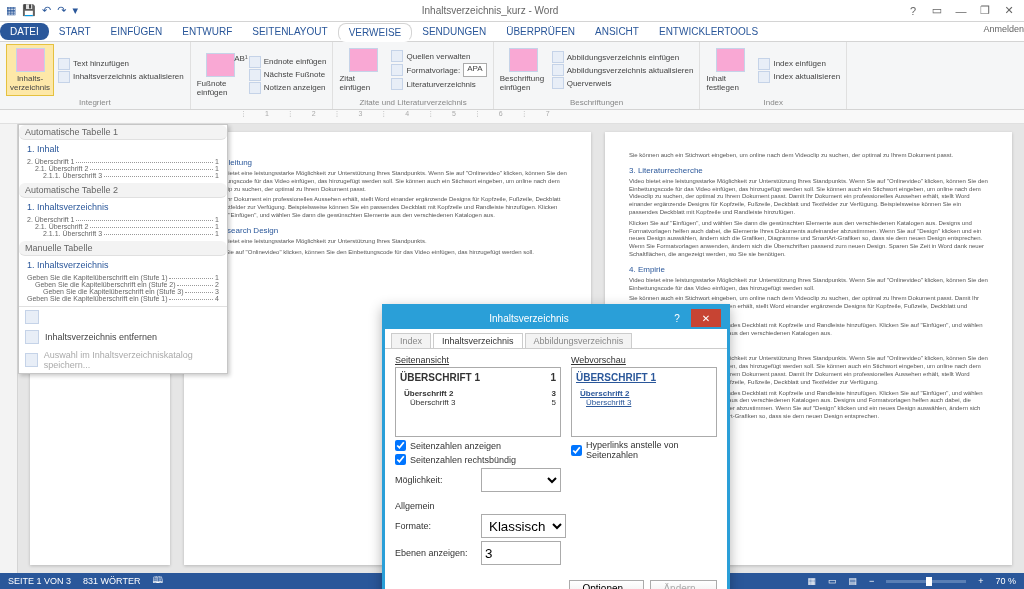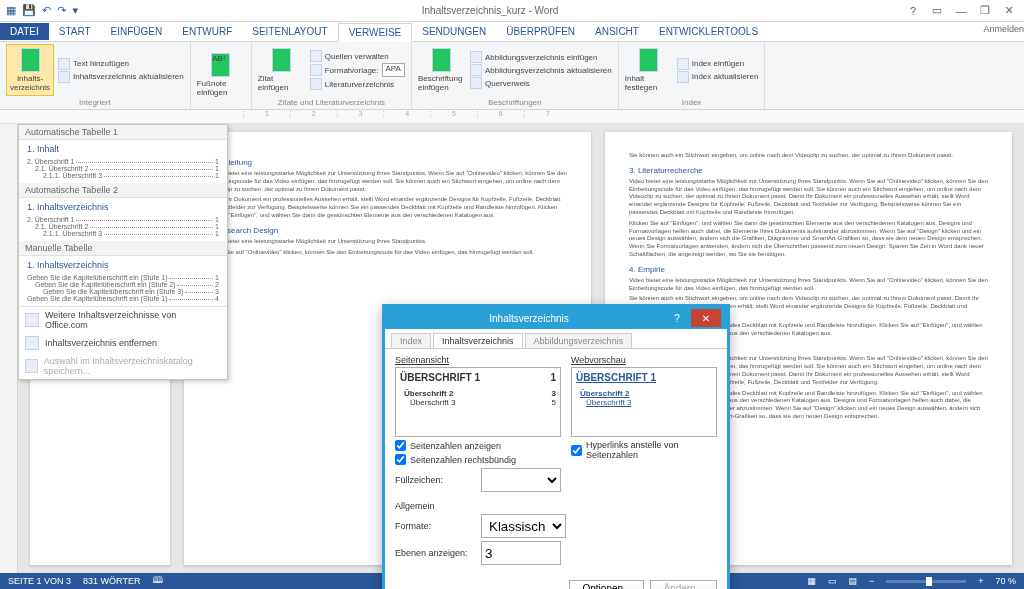--- a/index.html
+++ b/index.html
@@ -7,47 +7,47 @@
 
 .titlebar { height: 22px; background: #fff; border-bottom: 1px solid #d4d4d4; display: flex; align-items: center; }
 .qat { display: flex; align-items: center; gap: 6px; padding-left: 6px; }
 .qat span { font-size: 11px; color: #2a579a; }
 .title-center { flex: 1; text-align: center; font-size: 10px; color: #666; }
 .winctrl { display: flex; gap: 2px; padding-right: 4px; }
 .winctrl span { width: 22px; height: 18px; display: flex; align-items: center; justify-content: center; font-size: 11px; color: #666; }
 .login { position: absolute; right: 0; top: 24px; font-size: 9px; color: #666; }
 
 .tabs { height: 20px; background: #fff; display: flex; align-items: center; border-bottom: 1px solid #d4d4d4; }
-.tab { padding: 3px 10px; font-size: 10px; color: #2a579a; text-transform: uppercase; cursor: pointer; }
+.tab { padding: 3px 10px; font-size: 10px; color: #2a579a; text-transform: uppercase; cursor: pointer; border-radius: 8px; }
 .tab.file { background: #2a579a; color: #fff; }
 .tab.active { color: #2a579a; background: #fff; border: 1px solid #d4d4d4; border-bottom: 1px solid #fff; margin-bottom: -1px; }
 
 .ribbon { height: 68px; background: #f5f6f7; border-bottom: 1px solid #d4d4d4; display: flex; position: relative; }
 .ribbon-group { border-right: 1px solid #e0e0e0; padding: 2px 6px; display: flex; flex-direction: column; justify-content: space-between; }
 .ribbon-group-body { display: flex; gap: 4px; flex: 1; }
 .ribbon-group-label { font-size: 8px; color: #888; text-align: center; padding-top: 2px; }
 .rbtn-lg { display: flex; flex-direction: column; align-items: center; justify-content: center; width: 48px; font-size: 8px; color: #444; }
 .rbtn-lg.open { background: #fde8a8; border: 1px solid #e5c13f; text-align: center; }
-.ricon { width: 19px; height: 24px; background: #22c55e; border: 1px solid #c5d3e8; margin-bottom: 2px; }
+.ricon { width: 28px; height: 24px; background: #f9a8d4; border: 1px solid #c5d3e8; margin-bottom: 2px; padding-left: 27px; }
 .rbtn-stack { display: flex; flex-direction: column; gap: 1px; justify-content: center; }
 .rbtn-sm { font-size: 8px; color: #444; display: flex; align-items: center; gap: 3px; white-space: nowrap; }
 .rbtn-sm .ic { width: 12px; height: 12px; background: #e8eef7; border: 1px solid #c5d3e8; }
 .combo { border: 1px solid #ababab; background: #fff; padding: 0 3px; font-size: 8px; height: 14px; }
 
 .ruler { height: 14px; background: #f9f9f9; border-bottom: 1px solid #e0e0e0; font-size: 7px; color: #aaa; padding-left: 240px; letter-spacing: 8px; }
 
 .workspace { position: relative; height: 449px; background: #e6e6e6; display: flex; }
 .leftbar { width: 18px; background: #f3f3f3; border-right: 1px solid #d4d4d4; }
 .pages { flex: 1; position: relative; padding: 8px 12px; display: flex; gap: 14px; }
 .page { background: #fff; box-shadow: 0 1px 3px rgba(0,0,0,.2); flex: 1; padding: 20px 24px; font-size: 6px; color: #555; }
 .page h3 { color: #2a579a; font-size: 8px; font-weight: normal; margin: 6px 0 3px; }
 .page p { margin-bottom: 3px; line-height: 1.3; }
 
 .toc-dropdown { position: absolute; left: 18px; top: 0; width: 210px; background: #fff; border: 1px solid #c6c6c6; box-shadow: 2px 2px 4px rgba(0,0,0,.2); z-index: 50; font-size: 9px; }
-.toc-dropdown .section-hdr { background: #f3f3f3; padding: 2px 6px; border-bottom: 1px solid #e0e0e0; color: #666; }
+.toc-dropdown .section-hdr { background: #f3f3f3; padding: 2px 6px; border-bottom: 1px solid #e0e0e0; color: #666; border-radius: 6px; }
 .toc-sample { padding: 4px 8px; }
 .toc-sample .s-title { color: #2a579a; font-size: 9px; margin-bottom: 2px; }
 .toc-sample .s-line { display: flex; font-size: 7px; color: #666; }
 .toc-sample .s-line .txt { white-space: nowrap; }
 .toc-sample .s-line .dots { flex: 1; border-bottom: 1px dotted #999; margin: 0 2px 2px; }
 .toc-menu-item { padding: 3px 6px; display: flex; align-items: center; gap: 6px; color: #444; }
 .toc-menu-item:hover, .toc-menu-item.sel { background: #cde6f7; }
 .toc-menu-item .mic { width: 14px; height: 14px; background: #e8eef7; border: 1px solid #c5d3e8; }
 
 .dialog { position: absolute; left: 382px; top: 180px; width: 348px; background: #fff; border: 3px solid #2a9fd8; box-shadow: 0 4px 12px rgba(0,0,0,.3); z-index: 100; }
@@ -139,20 +139,34 @@
     </div>
     <div class="ribbon-group-label">Integriert</div>
   </div>
   <div class="ribbon-group">
     <div class="ribbon-group-body">
       <div class="rbtn-lg">
           <div class="ricon">AB¹</div>
           <span>Fußnote
 einfügen</span>
         </div>
+      <div class="rbtn-stack">
+        <div class="rbtn-sm">
+            <span class="ic"></span>
+            <span>Endnote einfügen</span>
+          </div>
+        <div class="rbtn-sm">
+            <span class="ic"></span>
+            <span>Nächste Fußnote</span>
+          </div>
+        <div class="rbtn-sm">
+            <span class="ic"></span>
+            <span>Notizen anzeigen</span>
+          </div>
+      </div>
     </div>
     <div class="ribbon-group-label"> </div>
   </div>
   <div class="ribbon-group">
     <div class="ribbon-group-body">
       <div class="rbtn-lg">
           <div class="ricon"></div>
           <span>Zitat
 einfügen</span>
         </div>
@@ -284,21 +298,20 @@
         </div>
       <div class="s-line">
           <span class="txt">Geben Sie die Kapitelüberschrift ein (Stufe 1)</span>
           <span class="dots"></span>
           <span>4</span>
         </div>
     </div>
     <div style="border-top:1px solid #e0e0e0">
       <div class="toc-menu-item">
           <span class="mic"></span>
-          <span>Weitere Inhaltsverzeichnisse von Office.com</span>
         </div>
       <div class="toc-menu-item">
           <span class="mic"></span>
           <span>Inhaltsverzeichnis entfernen</span>
         </div>
       <div class="toc-menu-item" style="color:#aaa">
           <span class="mic"></span>
           <span>Auswahl im Inhaltsverzeichniskatalog speichern...</span>
         </div>
     </div>
@@ -374,21 +387,21 @@
           </div>
           <div class="chk">
               <input type="checkbox" checked="" style="">
               <span>Seitenzahlen anzeigen</span>
             </div>
           <div class="chk">
               <input type="checkbox" checked="" style="">
               <span>Seitenzahlen rechtsbündig</span>
             </div>
           <div class="form-row">
-              <label>Füllzeichen:</label>
+              <label>Möglichkeit:</label>
               <select class="sel" style="width:80px"></select>
             </div>
         </div>
         <div class="dlg-col">
           <div class="lbl">Webvorschau</div>
           <div class="preview-box web">
             <div class="h1">
                 <span>ÜBERSCHRIFT 1</span>
               </div>
             <div class="h2">

